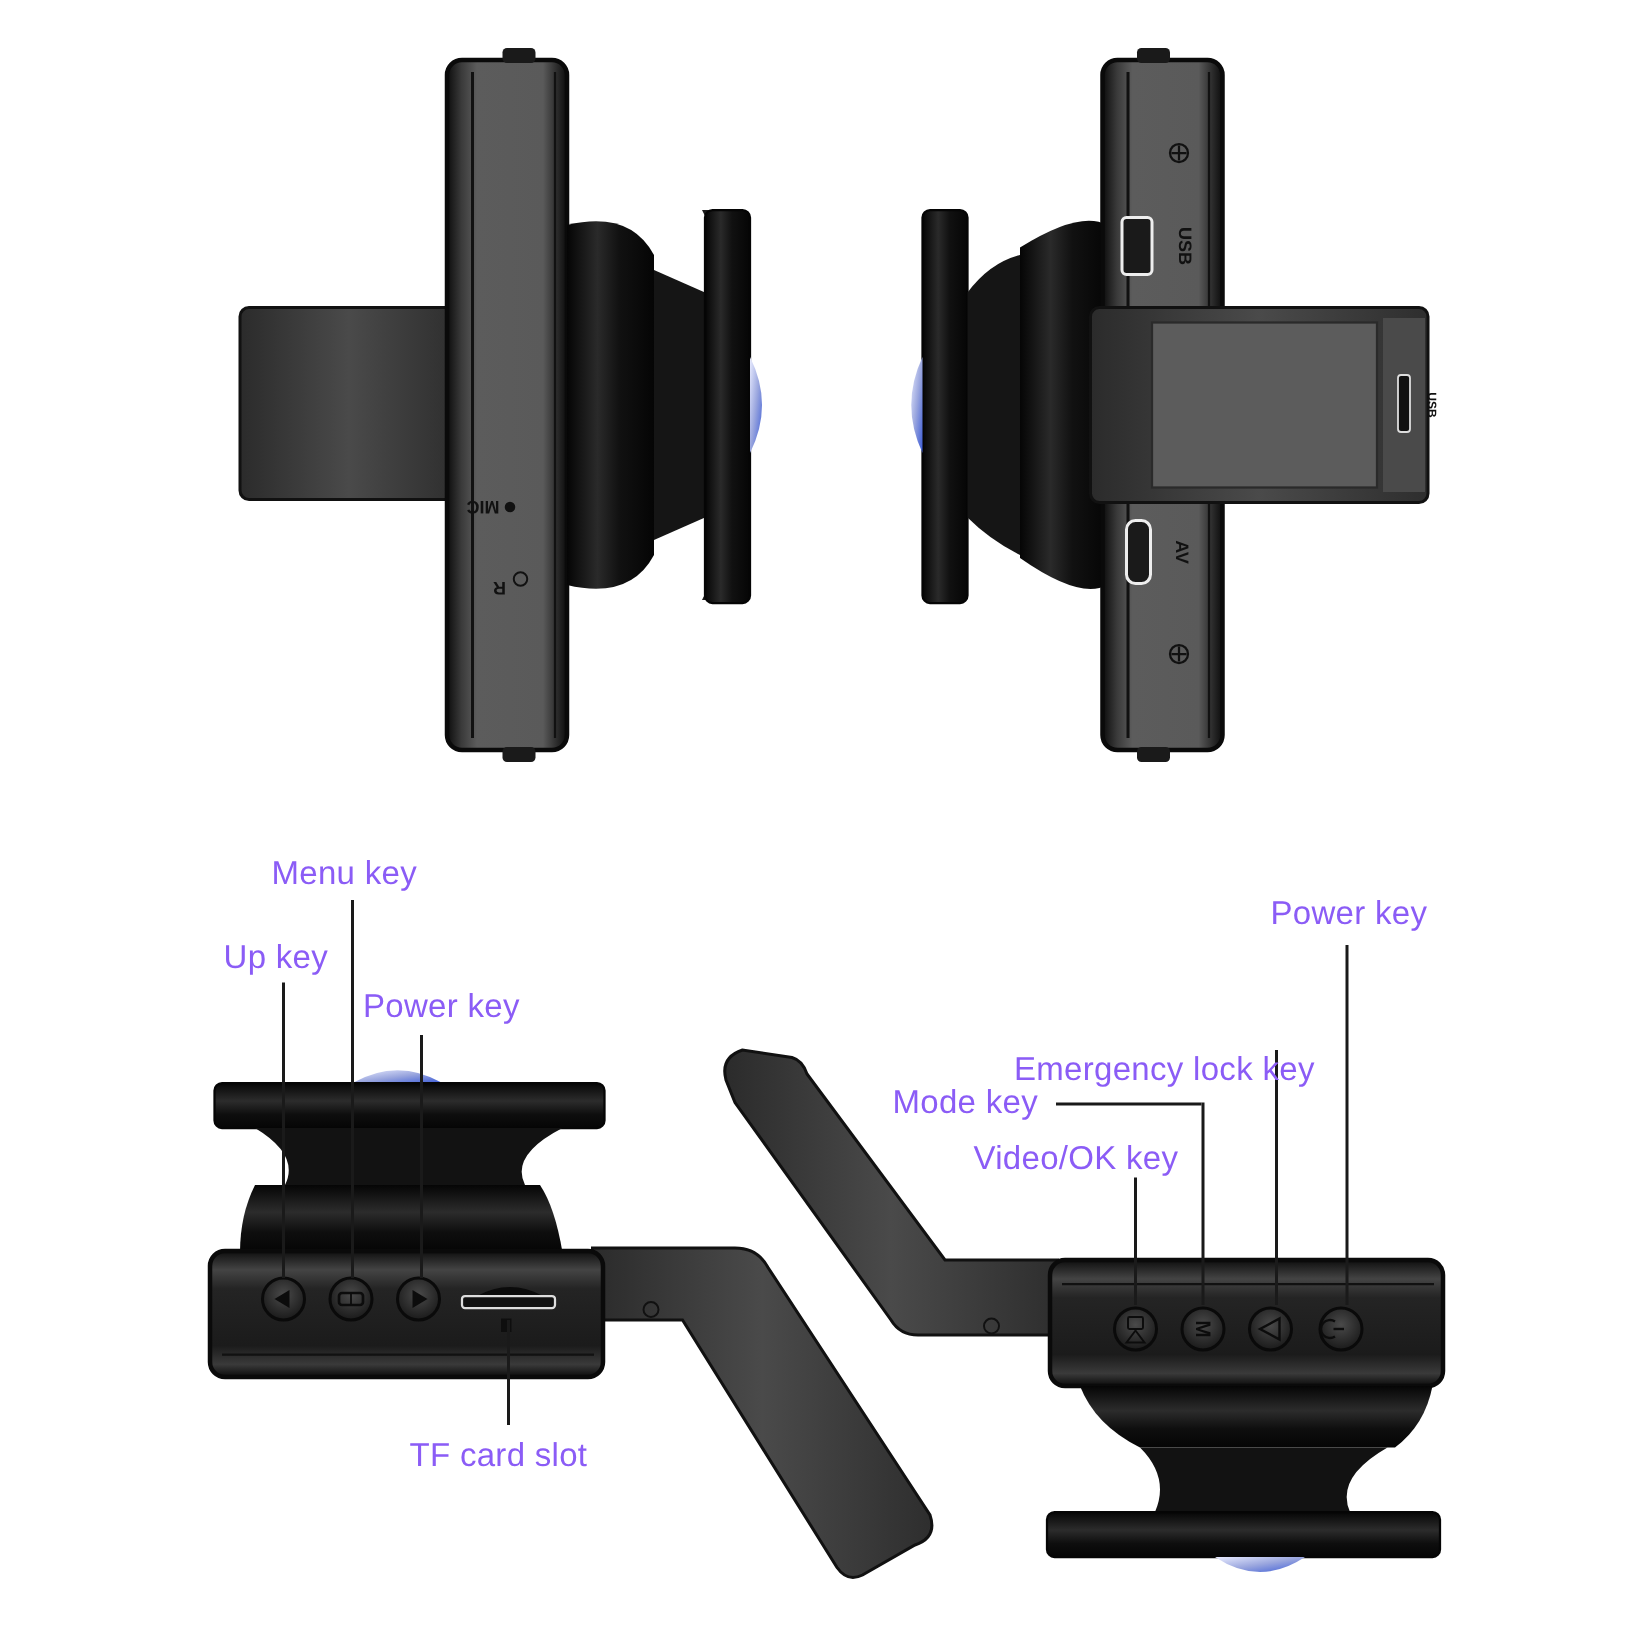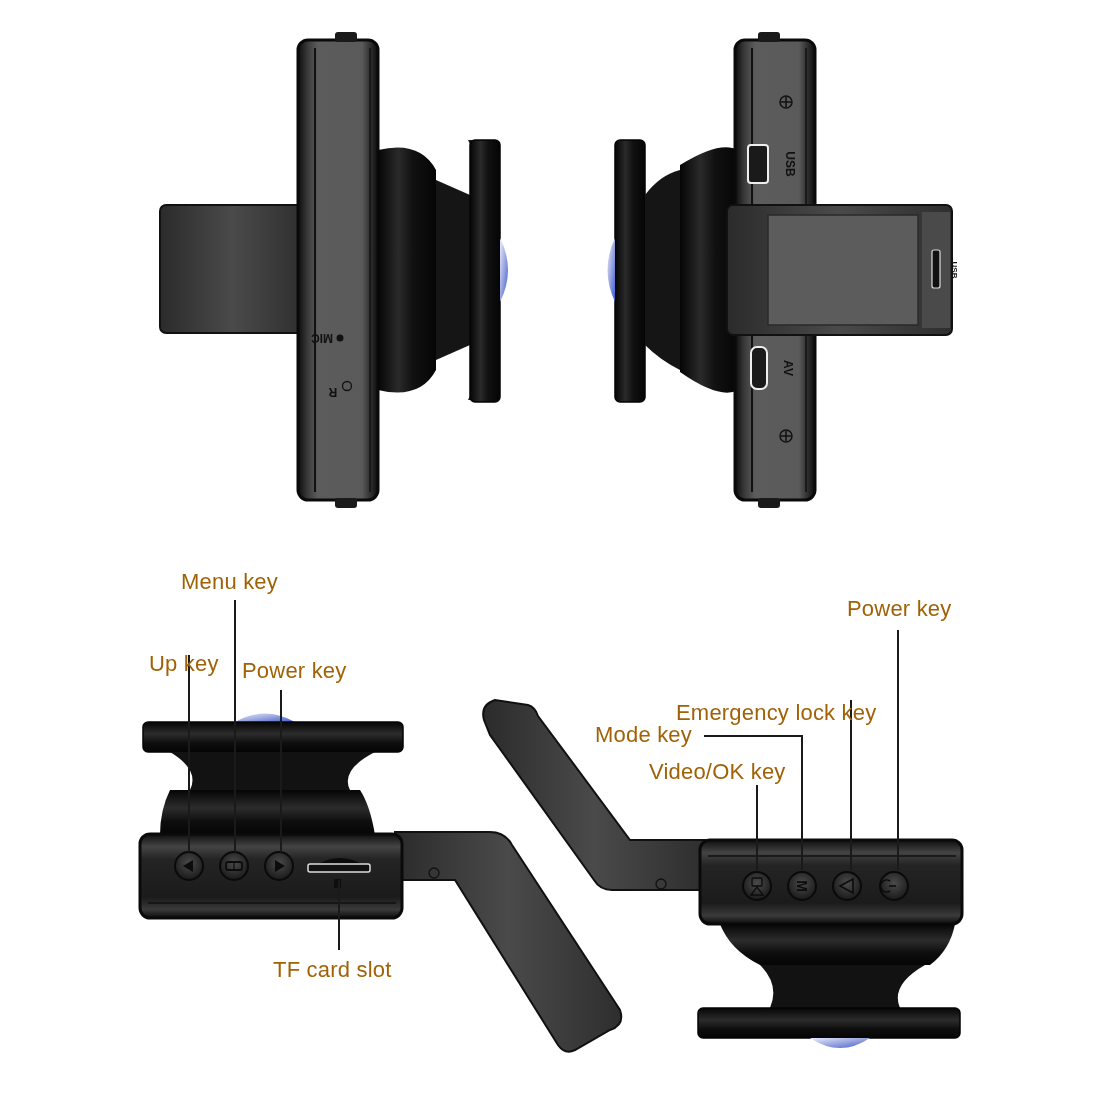--- a/index.html
+++ b/index.html
@@ -1,18 +1,18 @@
 <!DOCTYPE html>
 <html><head>
 <meta charset="utf-8">
 <style>
   html,body{margin:0;padding:0;background:#ffffff;}
   body{width:1100px;height:1100px;position:relative;overflow:hidden;font-family:"Liberation Sans","DejaVu Sans",sans-serif;}
   .canvas{position:absolute;left:0;top:0;width:1100px;height:1100px;}
-  .label{position:absolute;font-size:22px;color:#a16207;white-space:nowrap;line-height:1;letter-spacing:0.2px;}
+  .label{position:absolute;font-size:22px;color:#8b5cf6;white-space:nowrap;line-height:1;letter-spacing:0.2px;}
   .leader{position:absolute;background:#1a1a1a;}
   .mini{font-family:"Liberation Sans",sans-serif;font-weight:bold;fill:#111;}
 </style>
 </head>
 <body>
 
 <div class="canvas">
 
   <svg width="1100" height="1100" viewBox="0 0 1100 1100" style="position:absolute;left:0;top:0">
     <defs>
@@ -185,21 +185,21 @@
   <div class="leader" style="left:280px;top:690px;width:1.5px;height:162px;"></div>
   <div class="leader" style="left:338px;top:880px;width:1.5px;height:70px;"></div>
 
   <div class="leader" style="left:897px;top:630px;width:1.5px;height:240px;"></div>
   <div class="leader" style="left:850px;top:700px;width:1.5px;height:170px;"></div>
   <div class="leader" style="left:704px;top:735px;width:97px;height:1.5px;"></div>
   <div class="leader" style="left:801px;top:735px;width:1.5px;height:135px;"></div>
   <div class="leader" style="left:756px;top:785px;width:1.5px;height:85px;"></div>
 
   <div class="label" style="left:181px;top:571px;">Menu key</div>
-  <div class="label" style="left:149px;top:627px;margin-top:26px;">Up key</div>
+  <div class="label" style="left:149px;top:627px;">Up key</div>
   <div class="label" style="left:242px;top:660px;">Power key</div>
   <div class="label" style="left:273px;top:959px;">TF card slot</div>
 
   <div class="label" style="left:847px;top:598px;text-align:right;">Power key</div>
   <div class="label" style="left:676px;top:702px;">Emergency lock key</div>
   <div class="label" style="left:595px;top:724px;">Mode key</div>
   <div class="label" style="left:649px;top:761px;">Video/OK key</div>
 
 </div>
 

